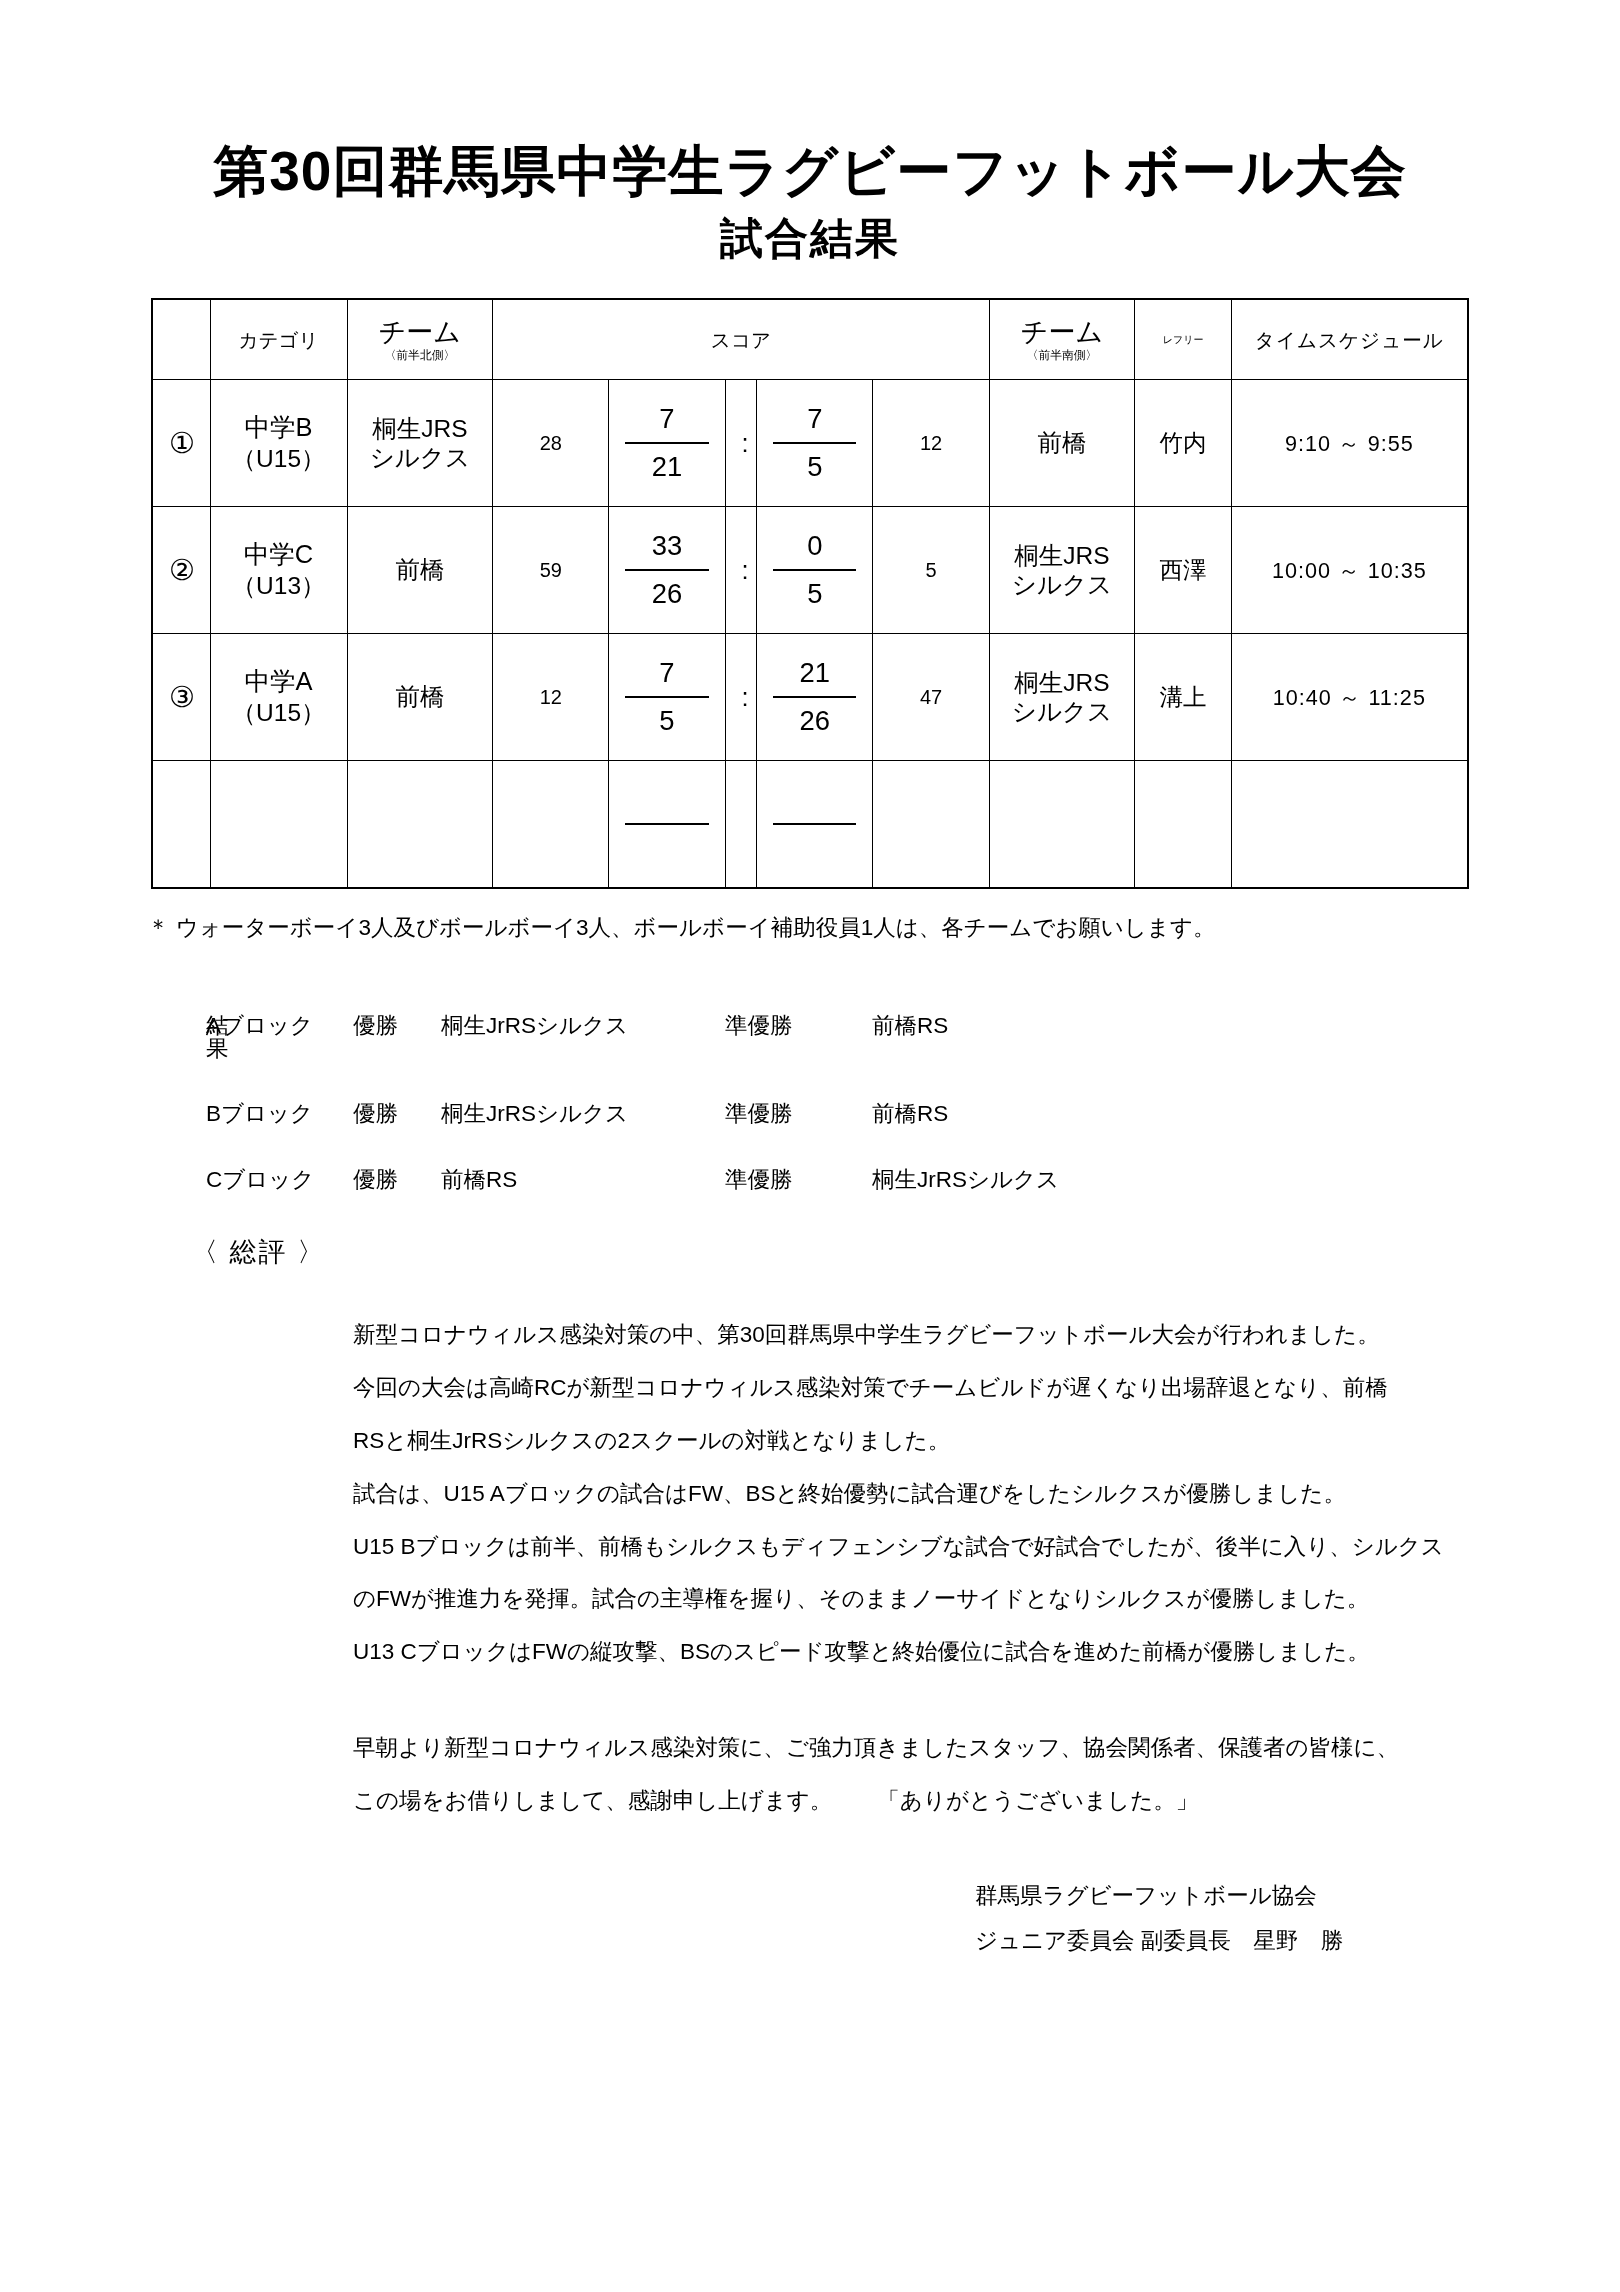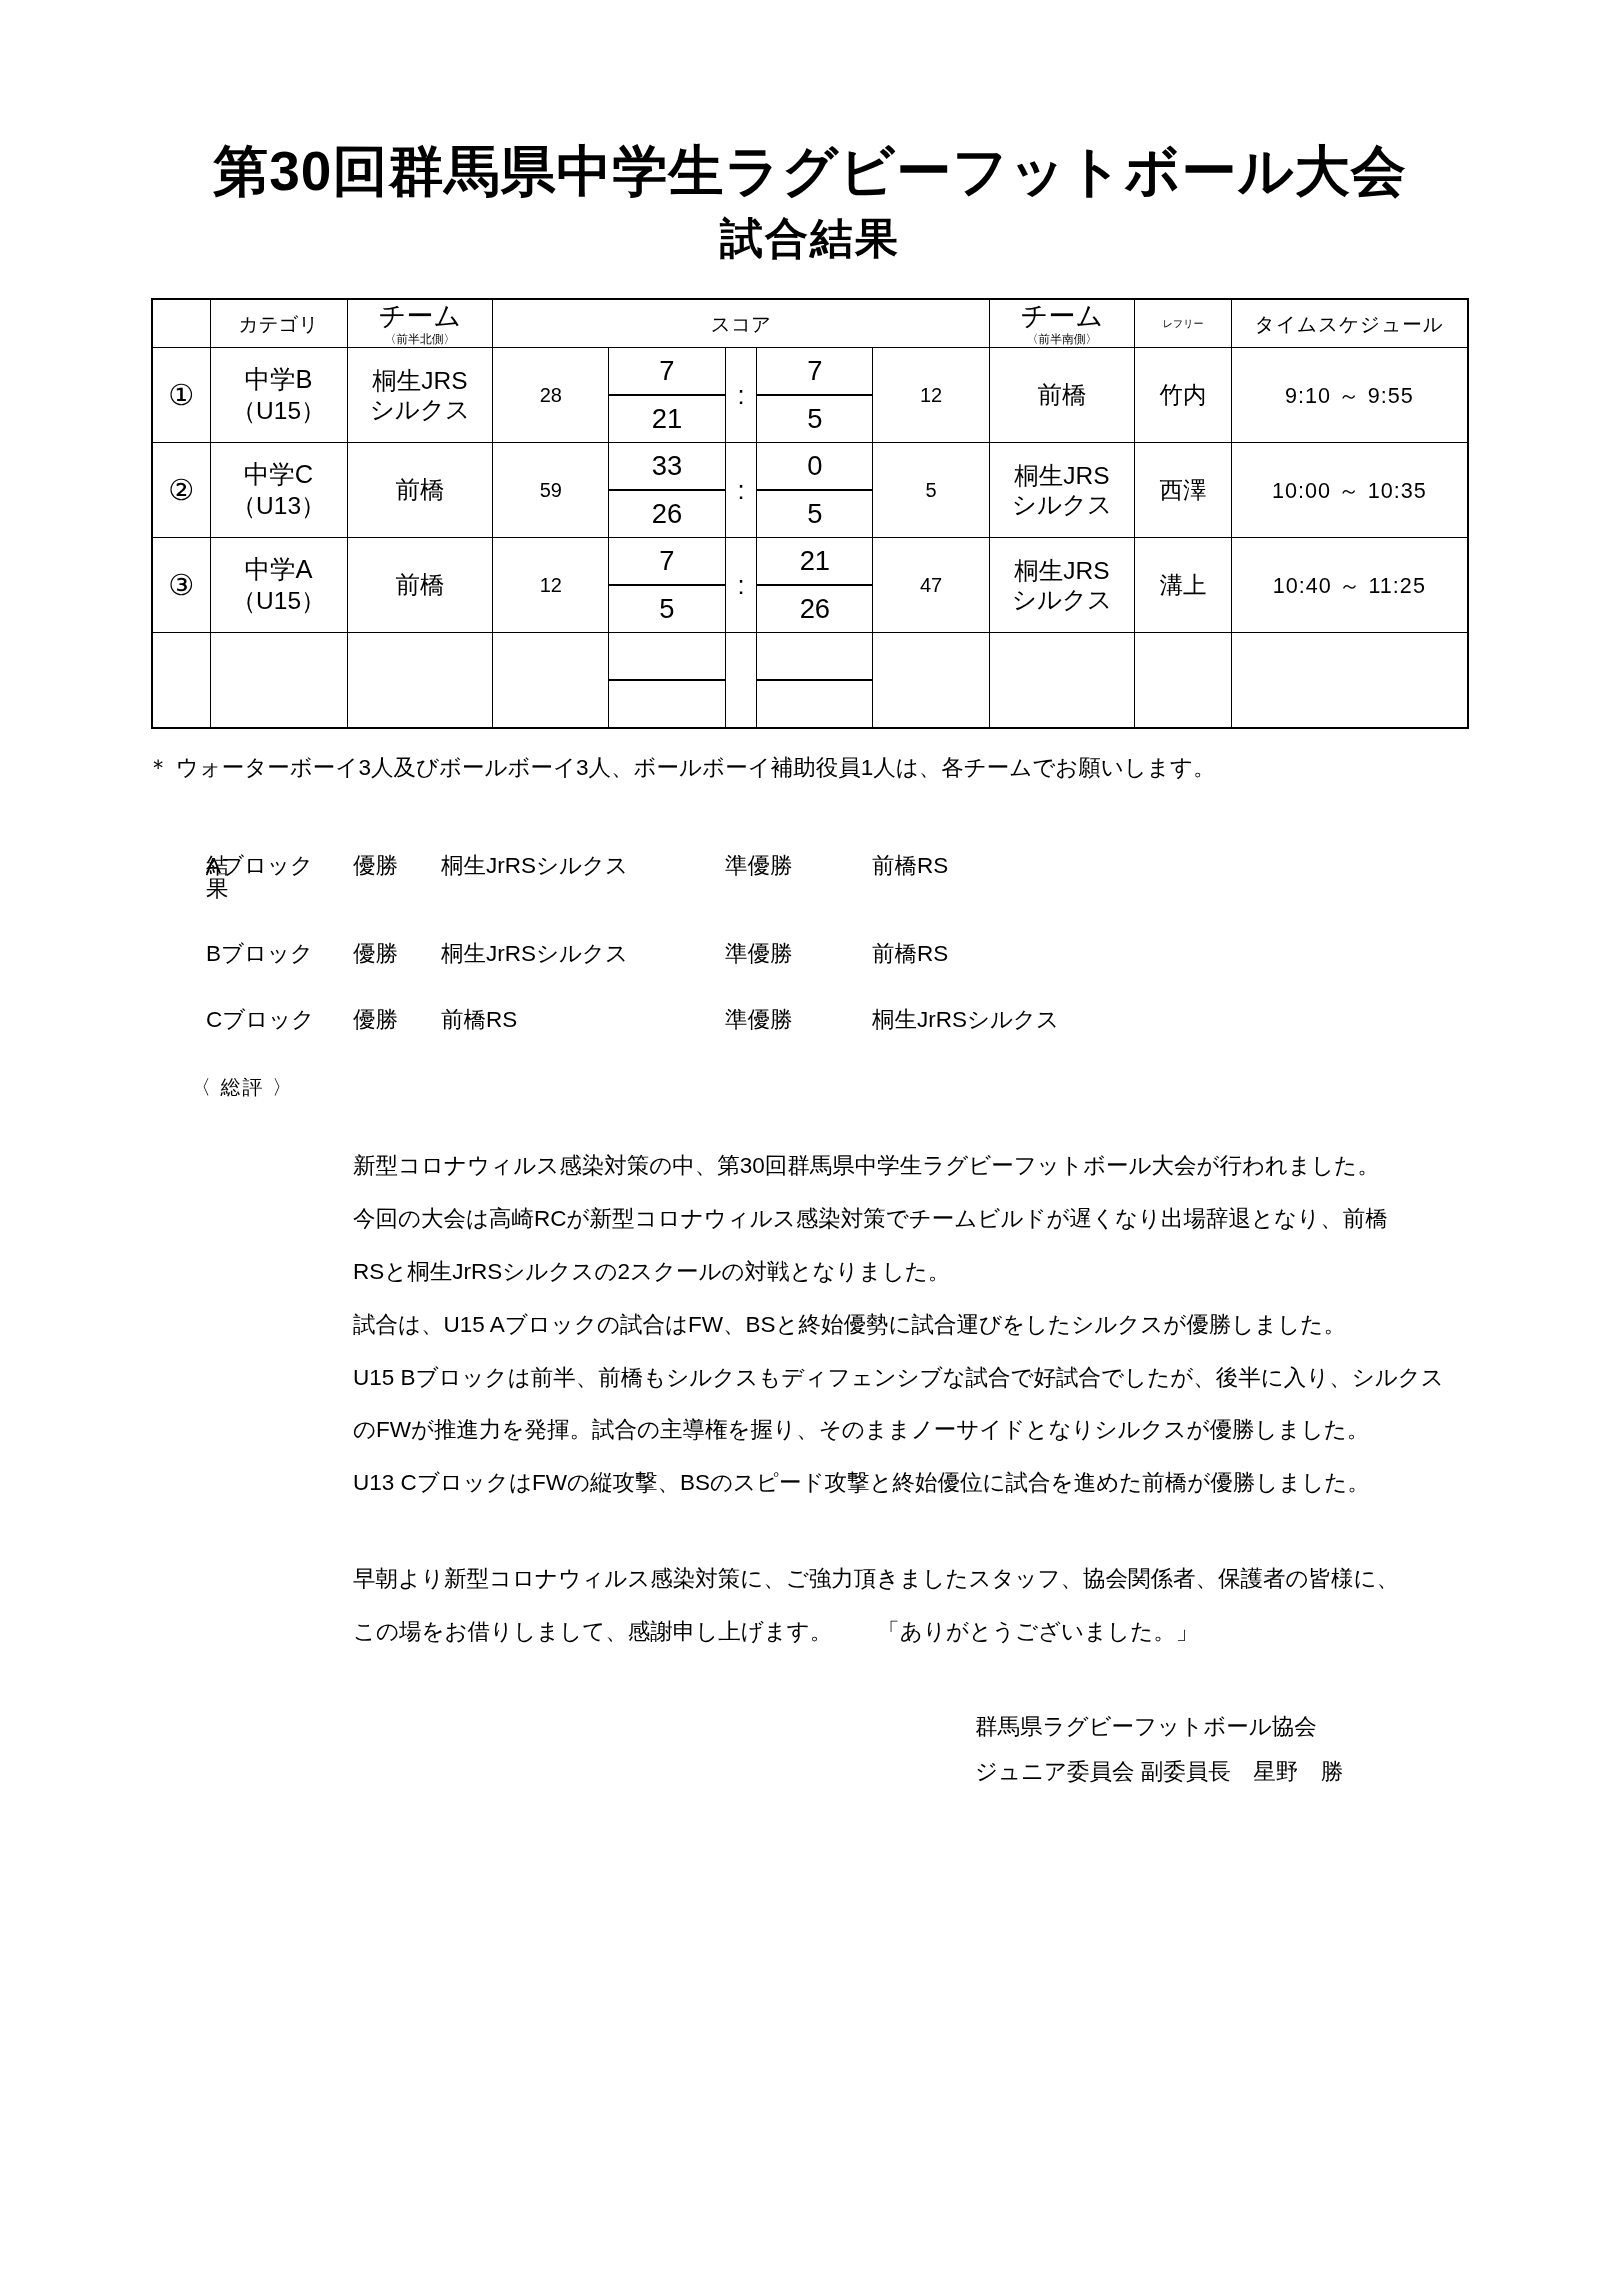--- a/index.html
+++ b/index.html
@@ -51,21 +51,21 @@
     border-collapse: collapse;
     width: 100%;
     table-layout: fixed;
     border: 2.9px solid #000;
   }
   table.results td, table.results th {
     border: 1px solid #000;
     text-align: center;
     vertical-align: middle;
     font-weight: 400;
-    padding: 0;
+    padding: 16px;
   }
   .hdr-row td {
     height: 47px;
     font-size: 19.6px;
     line-height: 1.15;
   }
   .hdr-main { font-size: 27px; display:block; }
   .hdr-sub  { font-size: 11.8px; display:block; margin-top: 1px; }
   .hdr-small { font-size: 16.7px; }
   .hdr-sched { font-size: 19.6px; letter-spacing: 1px; }
@@ -159,21 +159,21 @@
   .rl-label { width: 167px; text-align: left; padding-left: 206px; box-sizing: border-box; }
   .rl-block { width: 147px; }
   .rl-rank  { width: 88px; }
   .rl-win   { width: 284px; }
   .rl-rank2 { width: 147px; }
   .rl-second{ width: 294px; }
 
   
   .summary-head {
     margin: 30px 0 0 191px;
-    font-size: 20px;
+    font-size: 27px;
     letter-spacing: 2px;
   }
   .summary-body {
     margin: 39px 0 0 353px;
     font-size: 22.5px;
     line-height: 2.35;
   }
   .summary-body p { margin: 0; }
   .summary-body .gap { height: 43px; }
 

